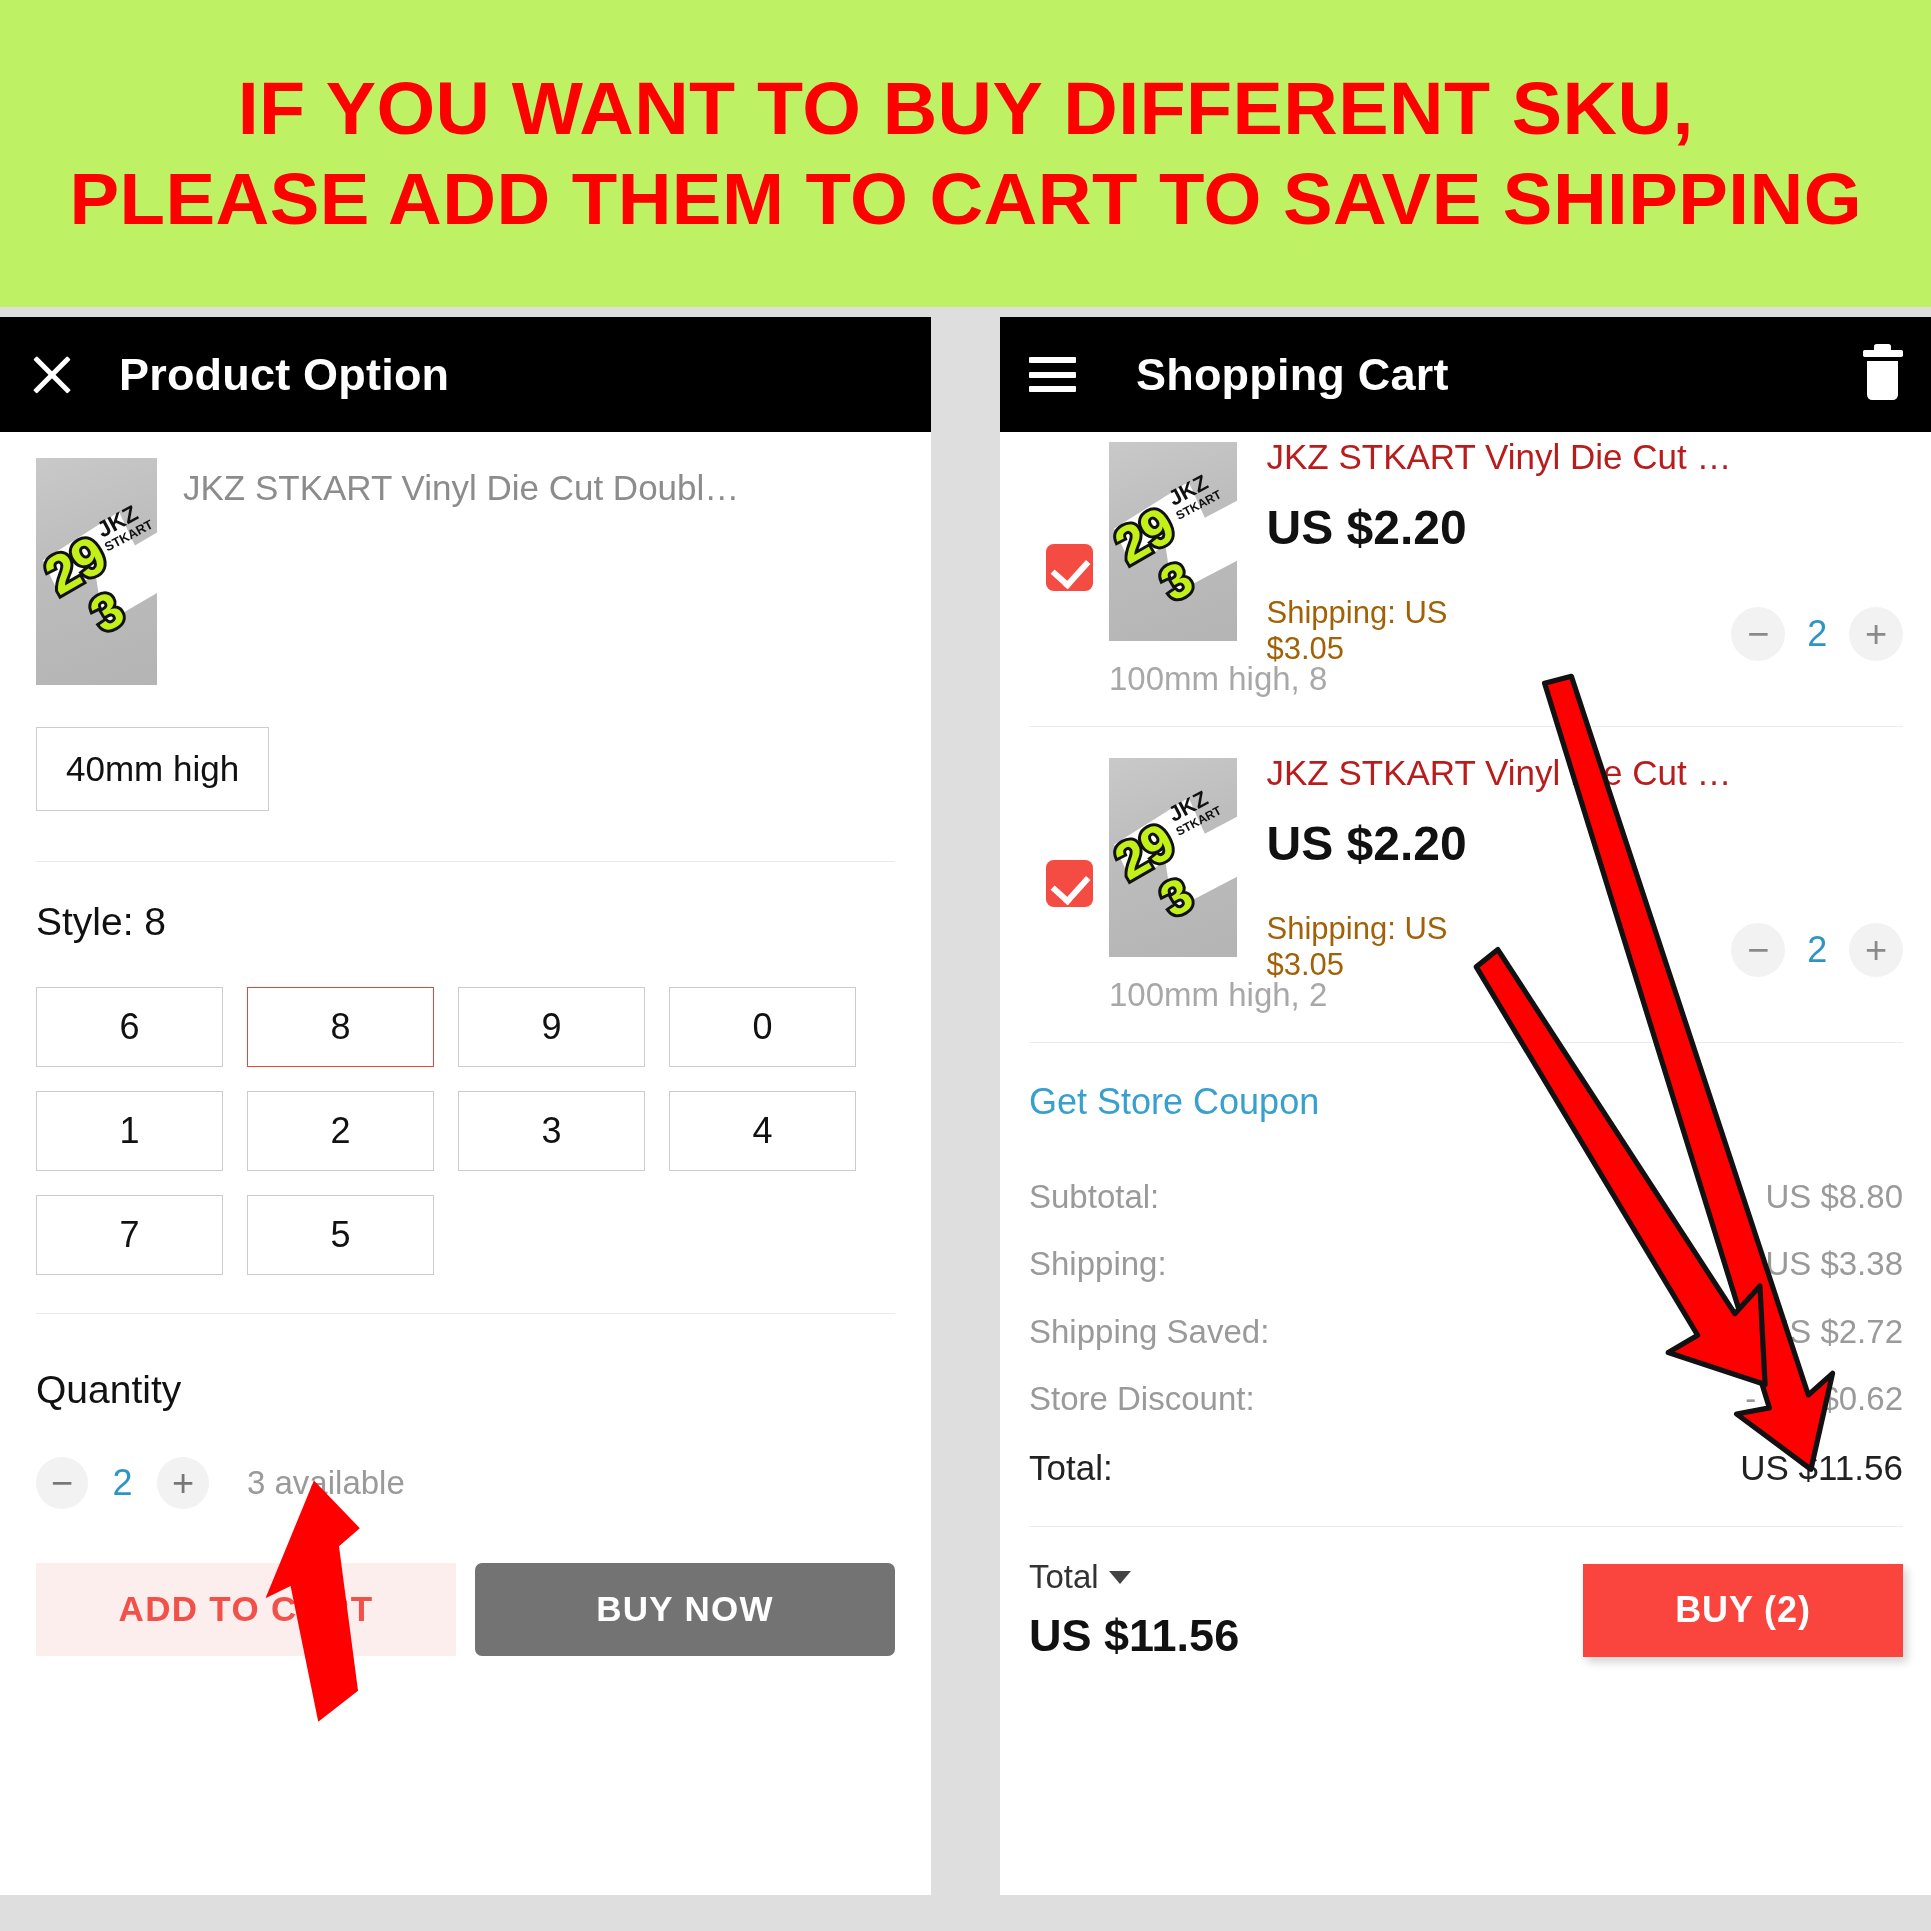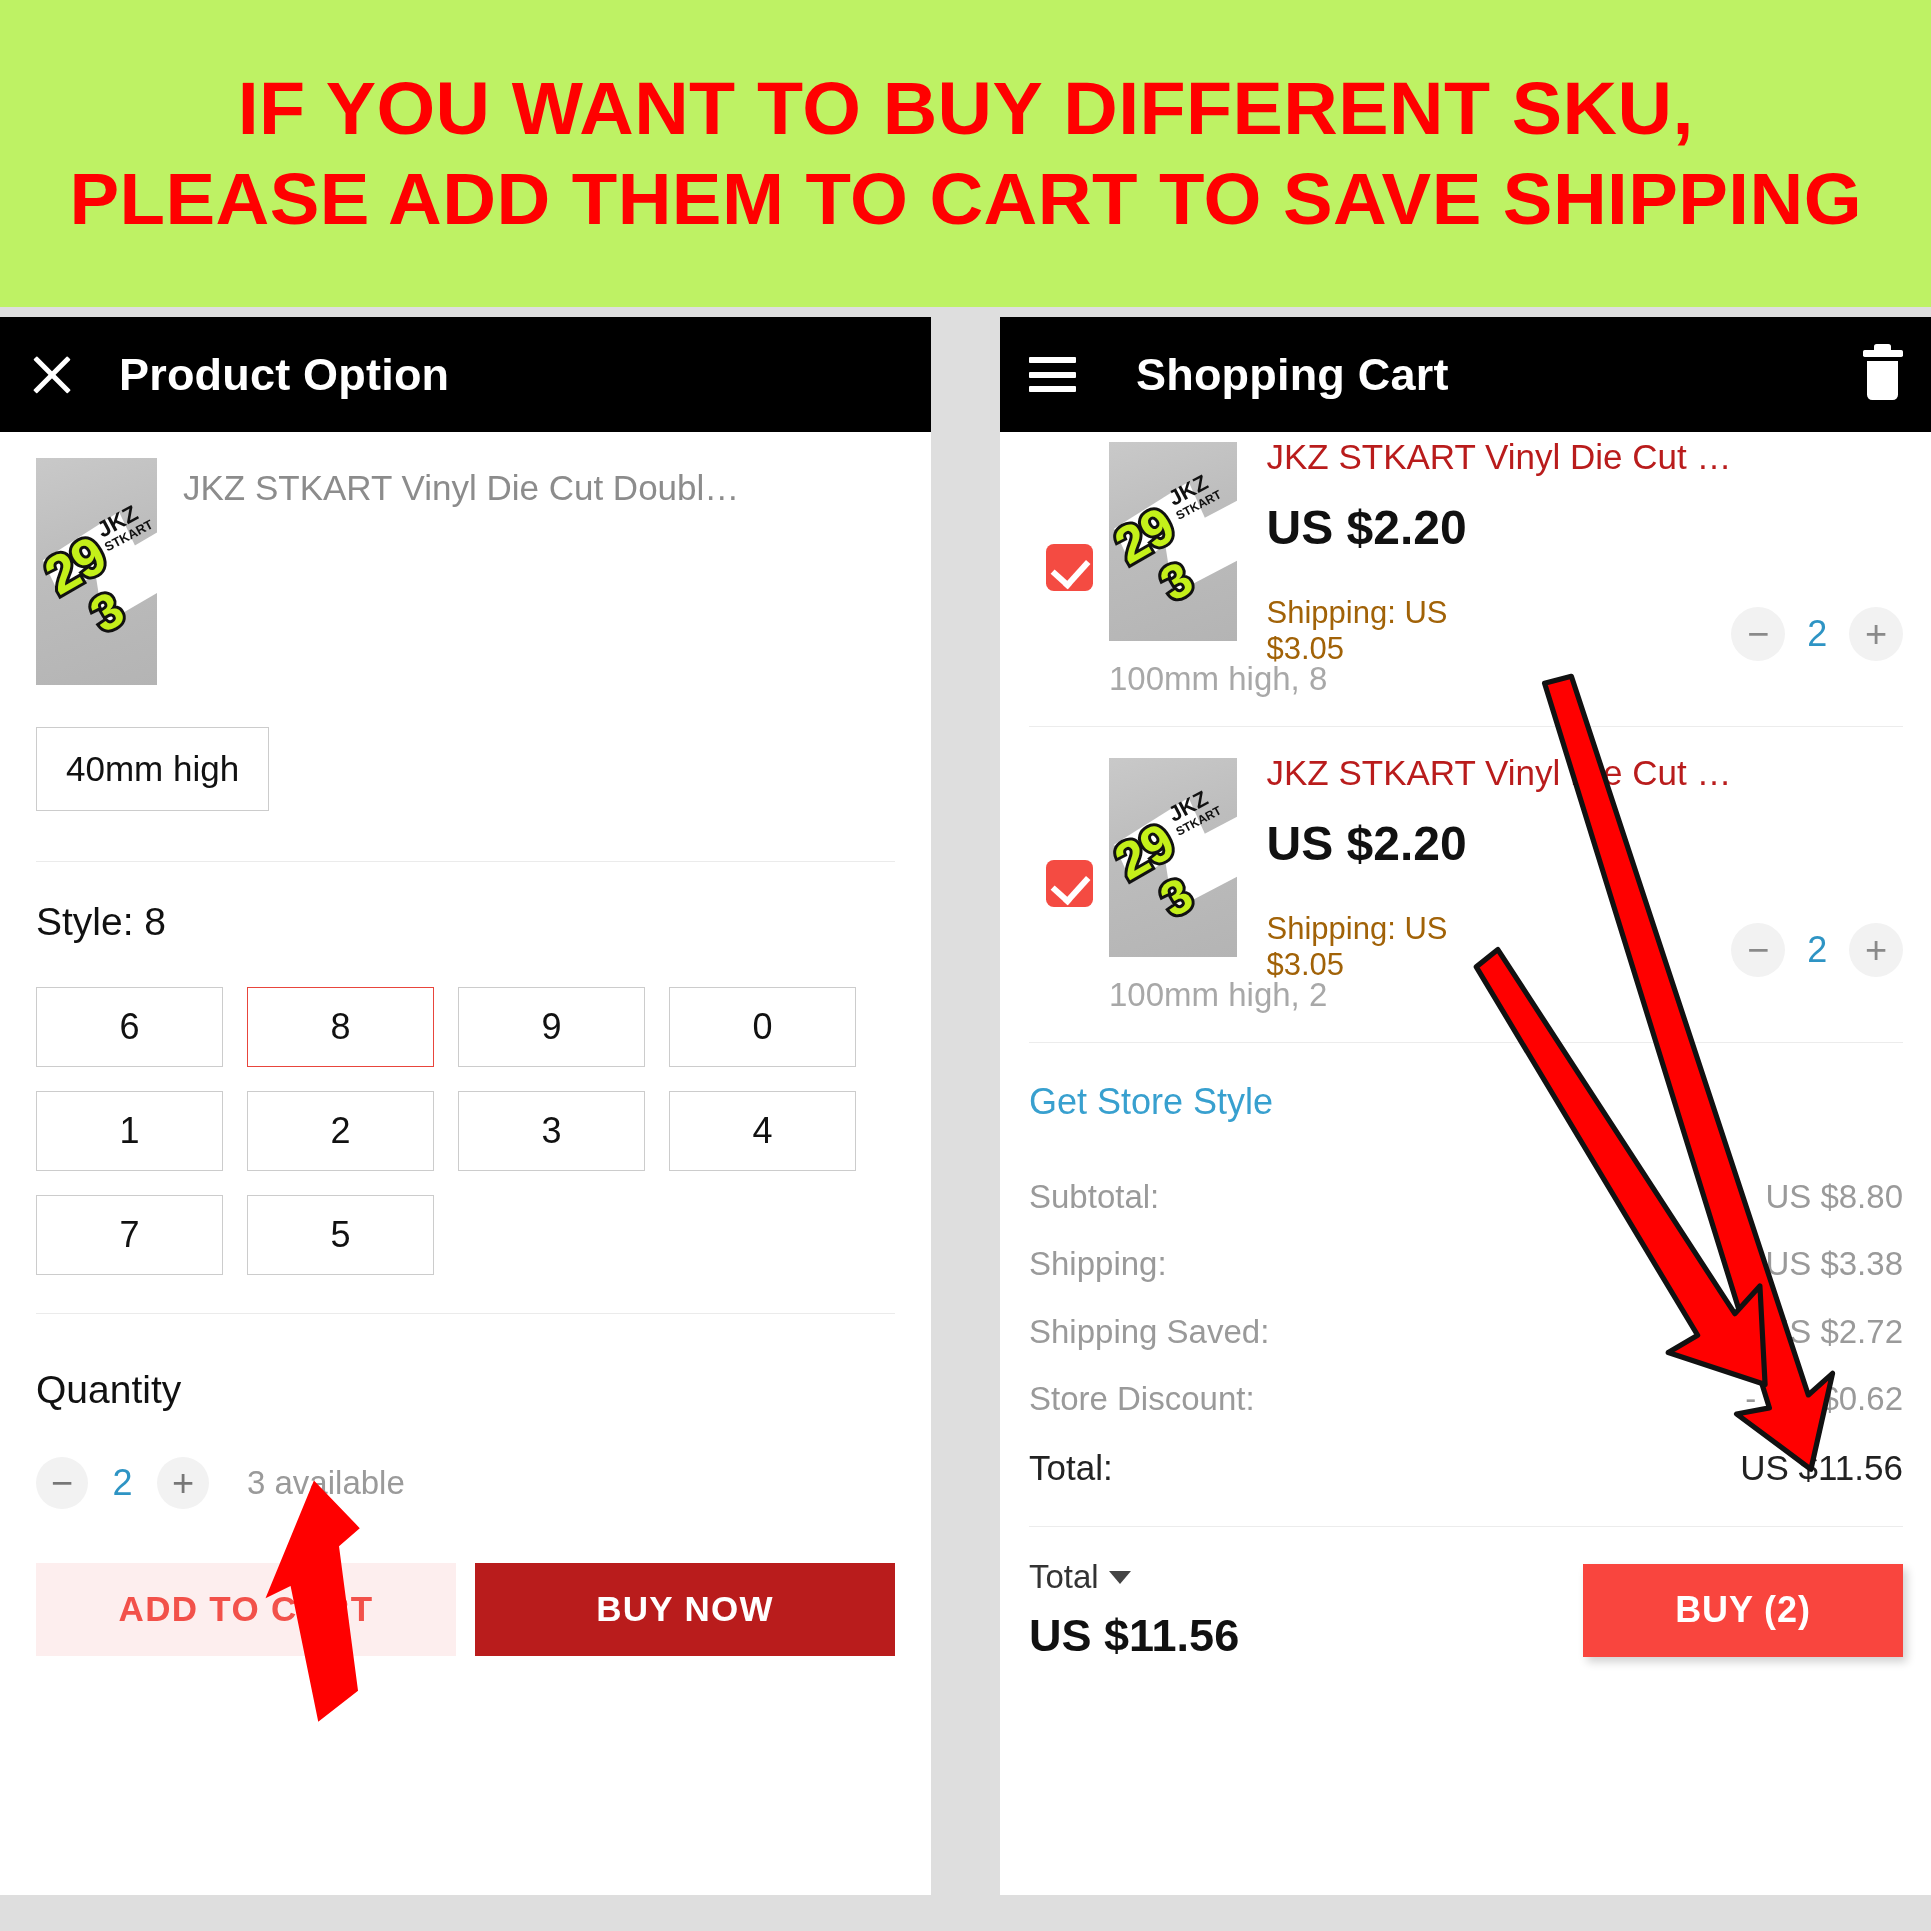--- a/index.html
+++ b/index.html
@@ -125,23 +125,23 @@
   .qty-num { font-size: 36px; color: #2e94c4; min-width: 31px; text-align: center; }
   .qty-avail { font-size: 33px; color: #9a9a9a; margin-left: 19px; }
 
   .cta-row { display: flex; padding: 54px 36px 0 36px; gap: 19px; }
   .btn-cart {
     flex: 1; height: 93px; background: #fdeeee; color: #f2514a;
     display: flex; align-items: center; justify-content: center;
     font-size: 35px; font-weight: 700; letter-spacing: 1.3px;
   }
   .btn-buy {
-    flex: 1; height: 93px; background: #b91c1c; color: #fff;
-    display: flex; align-items: center; justify-content: center;
-    font-size: 35px; font-weight: 700; letter-spacing: 1.3px;
+    flex: 1; height: 93px; background: #737373; color: #fff;
+    display: flex; align-items: center; justify-content: center;
+    font-size: 35px; font-weight: 700; letter-spacing: 1.3px; border-radius: 7px;
   }
 
   
   .rp-body { position: relative; height: calc(100% - 115px); }
 
   .cart-item { display: flex; padding: 0 29px; position: relative; }
   .cart-item.first { padding-top: 5.2px; }
   .ci-check-col { width: 80px; flex: none; display: flex; align-items: center;
     justify-content: center; }
   .checkbox {
@@ -376,21 +376,21 @@
               <span class="ci-step">−</span>
               <span class="ci-qnum">2</span>
               <span class="ci-step">+</span>
             </div>
           </div>
         </div>
       </div>
 
       <div class="rp-divider"></div>
 
-      <div class="coupon">Get Store Style</div>
+      <div class="coupon">Get Store Coupon</div>
 
       <div class="sum-list">
         <div class="sum-row">
           <span class="sum-label">Subtotal:</span>
           <span class="sum-val">US $8.80</span>
         </div>
         <div class="sum-row">
           <span class="sum-label">Shipping:</span>
           <span class="sum-val">US $3.38</span>
         </div>

